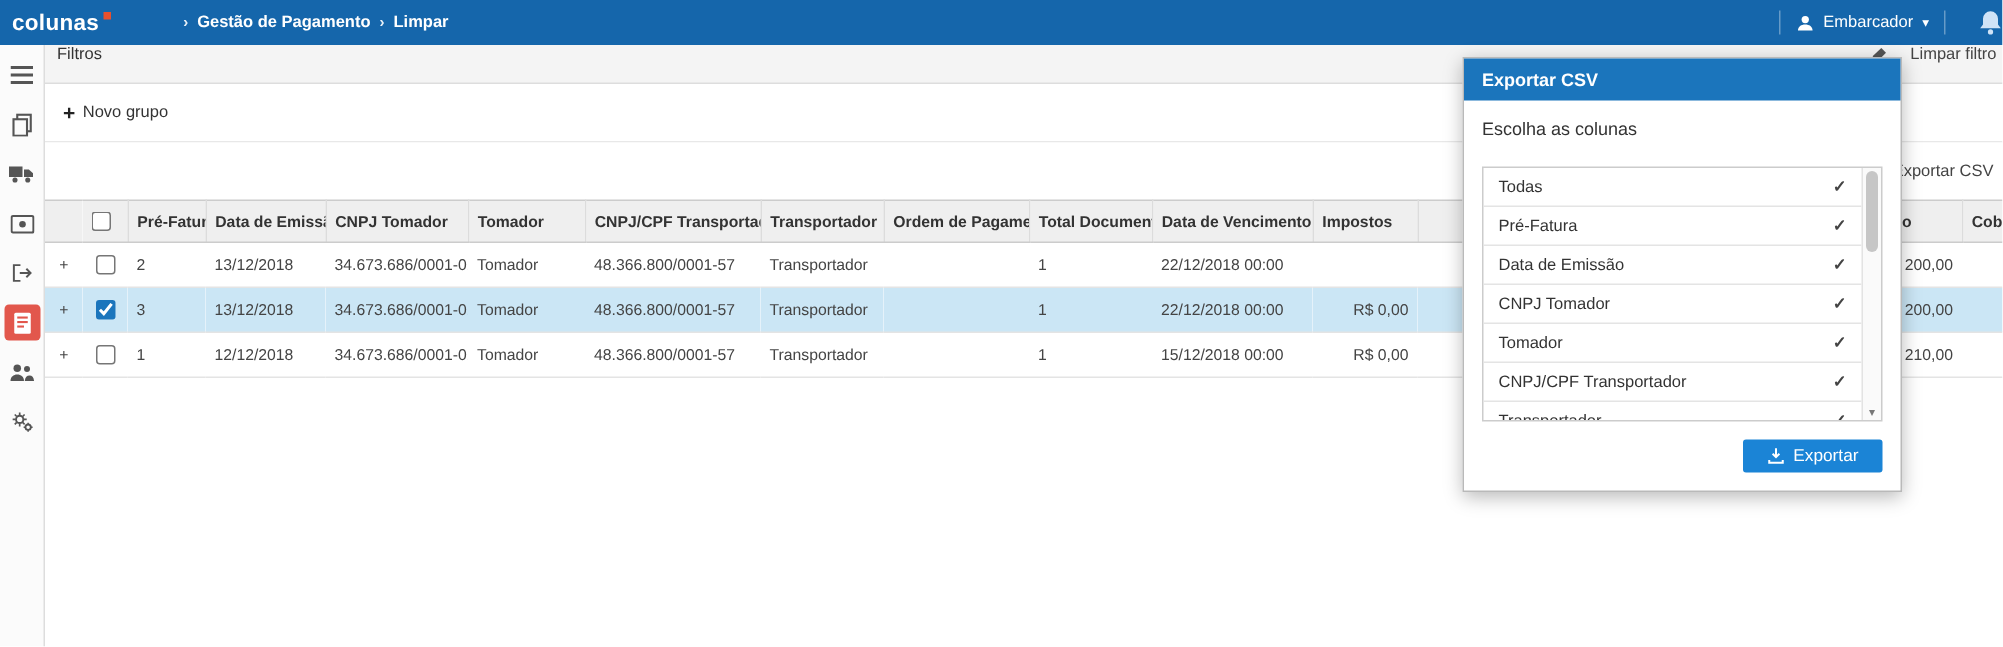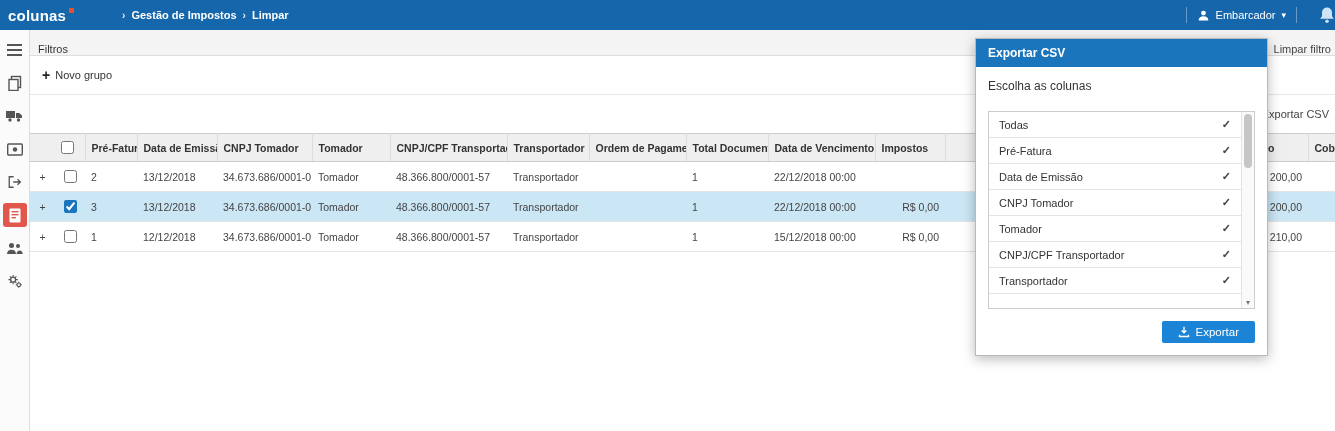--- a/index.html
+++ b/index.html
@@ -33,21 +33,21 @@
     display:flex; flex-direction:column; align-items:center; padding-top:8px; gap:9px;
     flex:0 0 30px;
   }
   .side-item { width:24px; height:24px; display:flex; align-items:center; justify-content:center; cursor:pointer; border-radius:3px; }
   .side-item svg { display:block; }
   .side-item.active { background:#e2574c; }
   .main { flex:1; display:flex; flex-direction:column; min-width:0; }
   
   .filters-bar {
     height:26px; background:#f4f4f4; border-bottom:1px solid #ddd;
-    display:flex; align-items:flex-end; padding:0 4px 0 8px;
+    display:flex; align-items:flex-start; padding:0 4px 0 8px;
   }
   .filters-title { font-size:11px; color:#333; }
   .clear-filter { margin-left:auto; display:flex; align-items:center; gap:16px; color:#444; cursor:pointer; font-size:11px; }
   
   .group-panel { height:39px; background:#fff; border-bottom:1px solid #e8e8e8; display:flex; align-items:center; padding-left:12px; }
   .new-group { display:flex; align-items:center; gap:5px; cursor:pointer; color:#333; }
   .new-group .plus { font-size:14px; font-weight:bold; color:#222; line-height:1; }
   
   .table-toolbar { height:38px; display:flex; align-items:center; justify-content:flex-end; padding-right:6px; background:#fff; }
   .export-link { display:flex; align-items:center; gap:5px; color:#444; cursor:pointer; font-size:11px; }
@@ -69,21 +69,21 @@
   td.chk, th.chk { text-align:center; padding:0; }
   input[type=checkbox] { width:13px; height:13px; accent-color:#1b75bc; cursor:pointer; vertical-align:middle; }
   
   .modal {
     position:absolute; left:975px; top:38px; width:293px; z-index:50;
     background:#fff; border:1px solid #b9b9b9; box-shadow:0 3px 12px rgba(0,0,0,.28);
   }
   .modal-header { background:#1b75bc; color:#fff; font-size:12px; font-weight:bold; padding:7px 12px; }
   .modal-body { padding:12px; }
   .modal-subtitle { font-size:12px; color:#333; margin-bottom:18px; }
-  .col-list { border:1px solid #ccc; height:198px; overflow:hidden; position:relative; }
+  .col-list { border:1px solid #ccc; height:170px; overflow:hidden; position:relative; }
   .col-list-inner { padding-right:13px; }
   .col-item {
     display:flex; align-items:center; justify-content:space-between;
     padding:6px 10px; border-bottom:1px solid #e4e4e4; font-size:11px; color:#333; cursor:pointer;
   }
   .col-item .check { color:#444; font-size:11px; font-weight:bold; }
   .scroll-rail {
     position:absolute; top:0; right:0; bottom:0; width:13px;
     background:#fafafa; border-left:1px solid #e3e3e3;
   }
@@ -99,21 +99,21 @@
 </head>
 <body>
 
 <div class="topbar">
   <div class="brand">
     <span>colunas</span>
     <span class="brand-mark"></span>
   </div>
   <div class="breadcrumb">
     <span class="sep">›</span>
-    <a>Gestão de Impostos</a>
+    <a>Gestão de Pagamento</a>
     <span class="sep">›</span>
     <a>Limpar</a>
   </div>
   <div class="topbar-right">
     <div class="topbar-divider"></div>
     <div class="user-menu">
       <svg width="13" height="13" viewBox="0 0 16 16">
           <circle cx="8" cy="5" r="3" fill="#fff"></circle>
           <path d="M2 14c0-3.3 2.7-5 6-5s6 1.7 6 5z" fill="#fff"></path>
         </svg>

